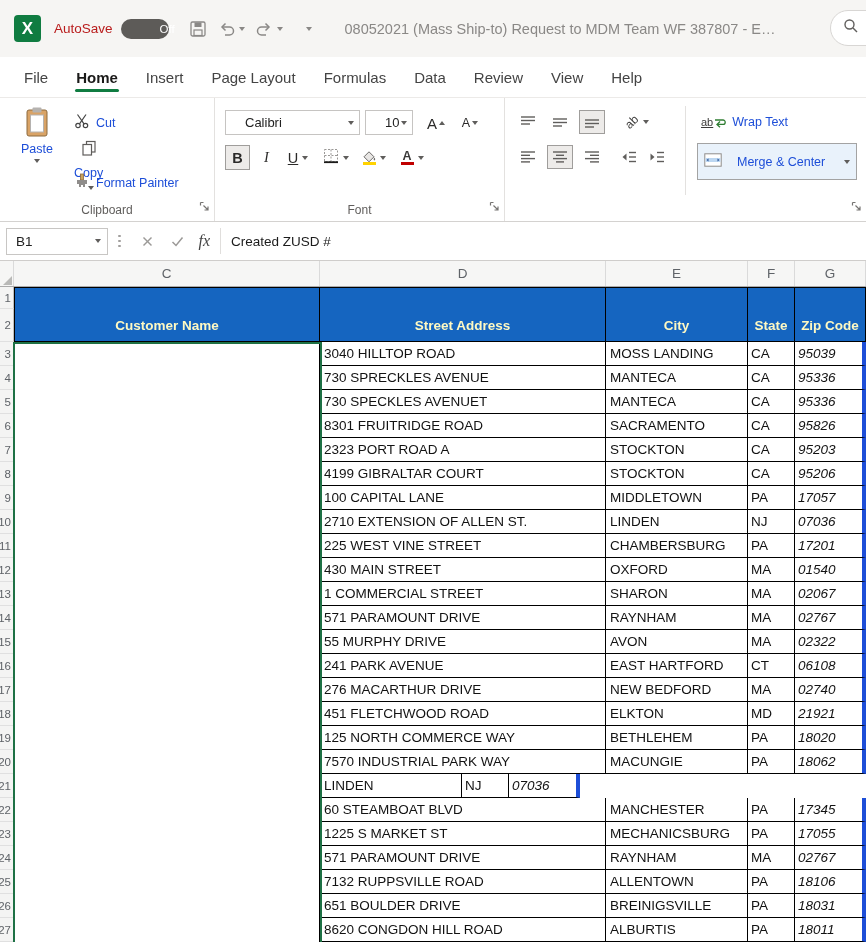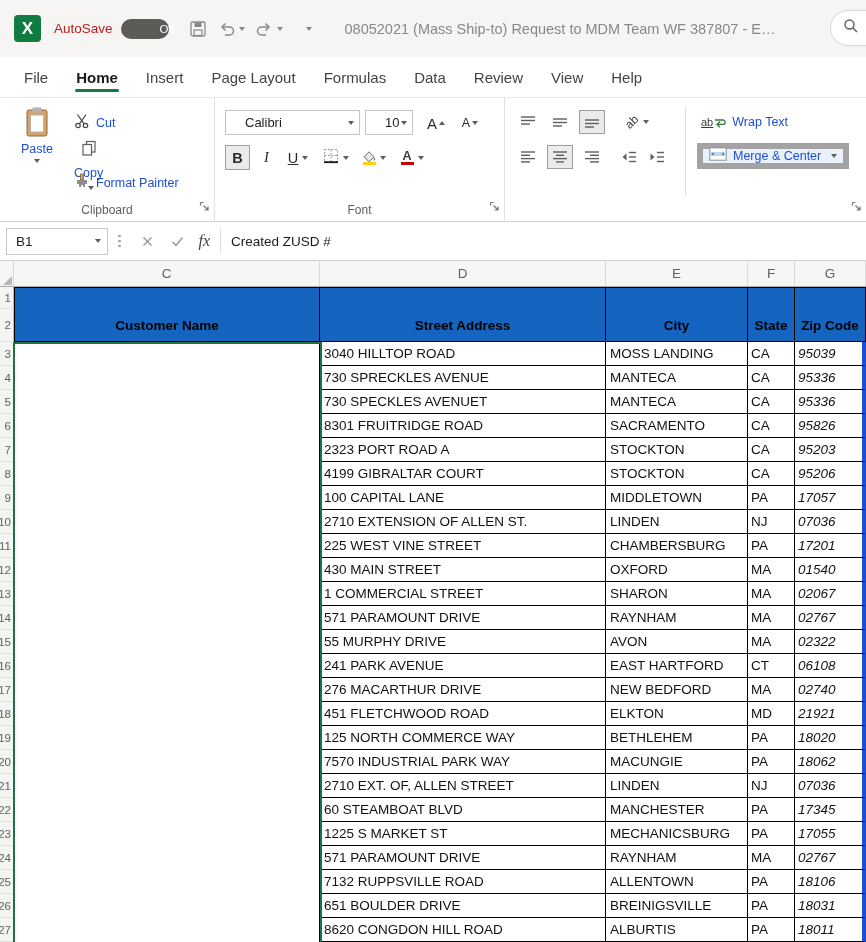--- a/index.html
+++ b/index.html
@@ -40,21 +40,21 @@
   .fmt-btn { width:25px; height:25px; display:flex; align-items:center; justify-content:center; font-size:14.5px; color:#2b2a29; cursor:pointer; }
   .fmt-btn.wide { width:34px; }
   .bold-btn { font-weight:700; border:1px solid #9f9d9b; background:#edebe9; }
   .italic-btn { font-style:italic; font-family:"Liberation Serif", serif; }
   .underline-btn span { text-decoration:underline; }
   .icon-btn { width:26px; height:24px; display:flex; align-items:center; justify-content:center; cursor:pointer; }
   .active-btn { border:1px solid #9f9d9b; background:#edebe9; }
   .redbar { width:13px; height:3px; background:#c00000; margin-top:0px; }
   .yellowbar { width:13px; height:3px; background:#ffd200; }
   .stack { display:flex; flex-direction:column; align-items:center; justify-content:center; line-height:1; }
-  .merge-btn { display:flex; align-items:center; gap:6px; height:26px; padding:0 6px; border:6px solid #a3a3a3; background:#e9f2fb; cursor:pointer; }
+  .merge-btn { display:flex; align-items:center; gap:15px; height:37px; padding:0 6px; border:1px solid #a3a3a3; background:#e9f2fb; cursor:pointer; }
   .wrap-btn { display:flex; align-items:center; gap:6px; height:24px; padding:0 4px; cursor:pointer; }
   .orient-ab { display:inline-block; transform:rotate(-45deg); font-size:12px; color:#3b3a39; }
   .vsep { position:absolute; top:8px; bottom:26px; width:1px; background:#e3e1df; }
 
   
   .formula-bar { height:39px; background:#fff; border-bottom:1px solid #cfcdcb; display:flex; align-items:center; flex:none; }
   .name-box { width:102px; height:27px; border:1px solid #c8c6c4; margin-left:6px; display:flex; align-items:center; padding-left:9px; font-size:13.5px; color:#222; }
   .name-box .caret { margin-left:auto; margin-right:6px; border-top-color:#5f5d5b; }
   .vdots { display:flex; flex-direction:column; gap:2.5px; margin:0 12px 0 10px; }
   .vdots i { width:2.5px; height:2.5px; border-radius:50%; background:#a09e9c; }
@@ -70,21 +70,21 @@
   .corner::after { content:""; position:absolute; right:1px; bottom:1px; border-left:9px solid transparent; border-bottom:9px solid #b9b9b7; }
   .colcell { display:flex; align-items:center; justify-content:center; font-size:13.5px; color:#5f6368; border-right:1px solid #dadada; flex:none; cursor:pointer; }
   .w-c{width:306px}.w-d{width:286px}.w-e{width:142px}.w-f{width:47px}.w-g{width:71px}
   .xl-row { display:flex; }
   .rownum { width:14px; flex:none; background:#f4f4f3; border-right:1px solid #bdbdbd; border-bottom:1px solid #e0e0e0; color:#5f6368; font-size:11.5px; display:flex; align-items:center; justify-content:flex-end; padding-right:2px; overflow:hidden; cursor:pointer; }
   .row1 { height:22px; }
   .row2 { height:33px; }
   .data-row { height:24px; }
   .bcell { background:var(--header-fill,#1565c0); border-right:1px solid #000; border-top:1px solid #000; flex:none; }
   .bcell.first { border-left:1px solid #000; }
-  .hdr { background:var(--header-fill,#1565c0); border-right:1px solid #000; border-bottom:1px solid #000; color:#000000; font-weight:700; font-size:13.5px; display:flex; align-items:center; justify-content:center; flex:none; white-space:nowrap; overflow:hidden; cursor:cell; }
+  .hdr { background:var(--header-fill,#1565c0); border-right:1px solid #000; border-bottom:1px solid #000; color:#fef9c3; font-weight:700; font-size:13.5px; display:flex; align-items:center; justify-content:center; flex:none; white-space:nowrap; overflow:hidden; cursor:cell; }
   .hdr.first { border-left:1px solid #000; }
   .cell { height:24px; display:flex; align-items:center; font-size:13.5px; color:#121212; white-space:nowrap; overflow:hidden; flex:none; cursor:cell; background:#fff; }
   .c-c { width:306px; border-left:1px solid #000; border-right:1px solid #000; }
   .c-d { width:286px; border-right:1px solid #000; border-bottom:1px solid #000; padding-left:4px; }
   .c-e { width:142px; border-right:1px solid #000; border-bottom:1px solid #000; padding-left:4px; }
   .c-f { width:47px;  border-right:1px solid #000; border-bottom:1px solid #000; padding-left:3px; }
   .c-g { width:71px;  border-right:4px solid #1d4ed8; border-bottom:1px solid #000; padding-left:3px;font-style:italic; }
   .selection-overlay { position:absolute; left:13px; top:81px; width:309px; bottom:-2px; border:2px solid var(--selection-border,#1e7145); border-bottom:none; pointer-events:none; z-index:4; }
 </style>
 </head>
@@ -545,21 +545,20 @@
     <div class="rownum">20</div>
     <div class="cell c-c"></div>
     <div class="cell c-d">7570 INDUSTRIAL PARK WAY</div>
     <div class="cell c-e">MACUNGIE</div>
     <div class="cell c-f">PA</div>
     <div class="cell c-g">18062</div>
   </div>
         <div class="xl-row data-row">
     <div class="rownum">21</div>
     <div class="cell c-c"></div>
-    <div class="cell c-d">2710 EXT. OF, ALLEN STREET</div>
     <div class="cell c-e">LINDEN</div>
     <div class="cell c-f">NJ</div>
     <div class="cell c-g">07036</div>
   </div>
         <div class="xl-row data-row">
     <div class="rownum">22</div>
     <div class="cell c-c"></div>
     <div class="cell c-d">60 STEAMBOAT BLVD</div>
     <div class="cell c-e">MANCHESTER</div>
     <div class="cell c-f">PA</div>

